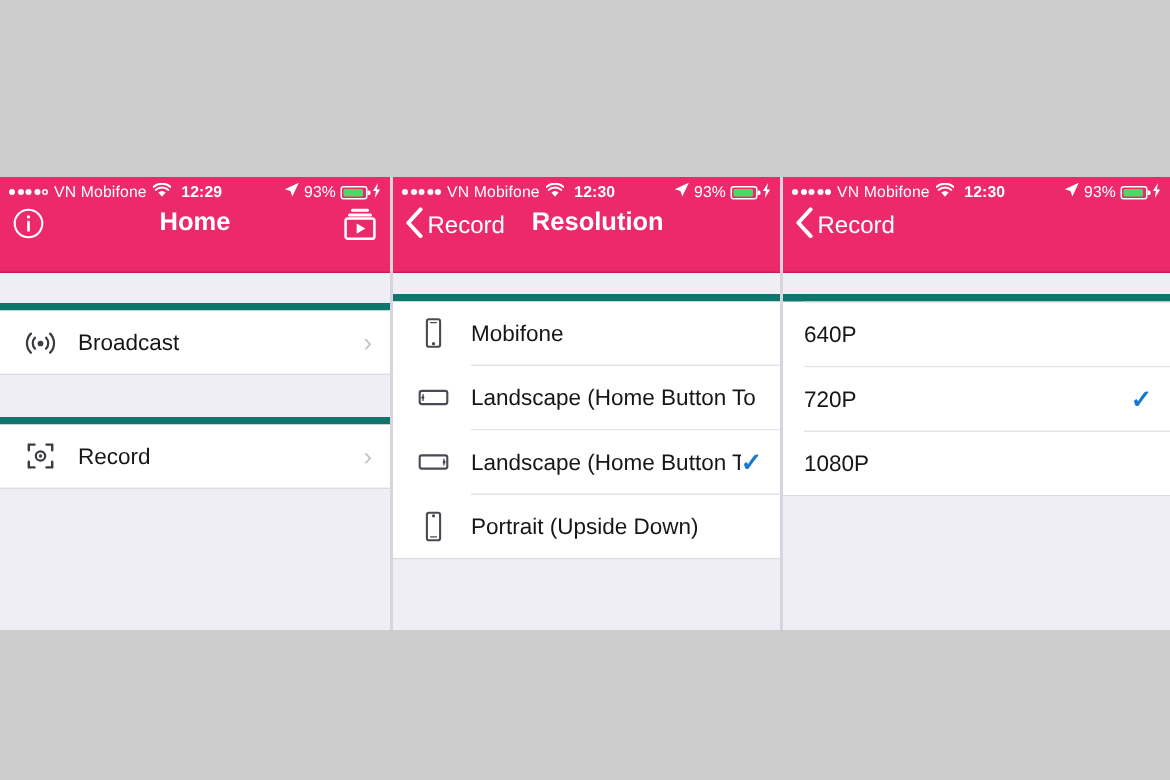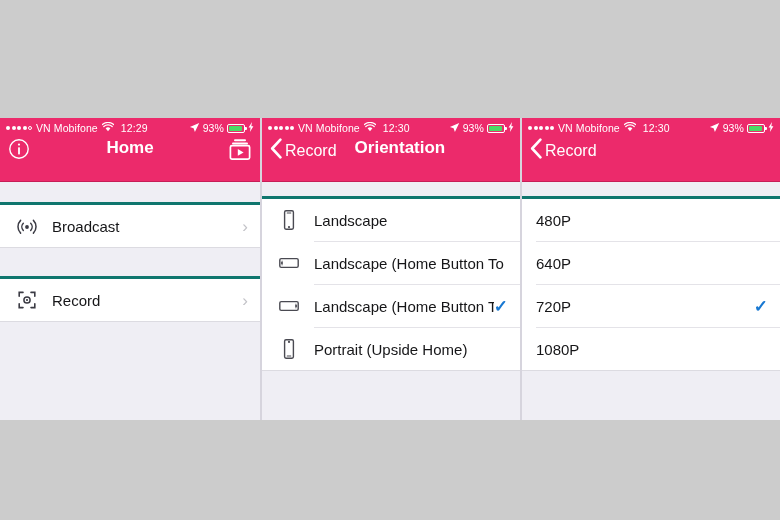--- a/index.html
+++ b/index.html
@@ -68,21 +68,21 @@
     background: #ffffff;
   }
   .dot.hollow {
     background: transparent;
     border: 1px solid #ffffff;
     width: 2px;
     height: 2px;
   }
   .carrier { font-size: 10.5px; }
   .wifi-ic { display: inline-block; }
-  .time { font-weight: normal; font-size: 10.5px; margin-left: 3px; }
+  .time { font-weight: bold; font-size: 10.5px; margin-left: 3px; }
   .sb-right {
     margin-left: auto;
     display: flex;
     align-items: center;
     gap: 3px;
   }
   .battpct { font-size: 10.5px; text-align: right; }
   .batt {
     width: 18px;
     height: 9px;
@@ -157,21 +157,21 @@
     background: #EFEEF4;
     height: 238px;
     position: relative;
     overflow: hidden;
   }
   .gap {
     background: #EFEEF4;
   }
   .group {
     background: #ffffff;
-    border-top: 3px solid #0f766e;
+    border-top: 5px solid #0f766e;
     border-bottom: 1px solid #dcdbe1;
   }
   .row {
     height: 42px;
     display: flex;
     align-items: center;
     padding: 0 12px 0 14px;
     box-sizing: border-box;
     background: #ffffff;
     cursor: pointer;
@@ -352,35 +352,35 @@
 
       <div class="navbar">
         <span class="nav-btn">
           <span>
             <svg width="13" height="21" viewBox="0 0 13 21">
                 <path d="M10.4 1.6 L2.2 10.5 L10.4 19.4" stroke="#fff" stroke-width="2.6" fill="none" stroke-linecap="round" stroke-linejoin="round"></path>
               </svg>
           </span>
           <span class="back-label">Record</span>
         </span>
-        <span class="nav-title offset">Orientation</span>
+        <span class="nav-title offset">Resolution</span>
       </div>
 
       <div class="content">
         <div class="gap" style="height:14px"></div>
         <div class="group">
           <div class="row inset">
             <span class="ic">
               <svg width="20" height="22" viewBox="0 0 20 22">
                 <rect x="5.6" y="1.8" width="8.8" height="18.4" rx="1.4" stroke="#4a4a52" stroke-width="1.4" fill="#fff"></rect>
                 <rect x="7.6" y="3.6" width="4.8" height="0.9" rx="0.45" fill="#4a4a52"></rect>
                 <circle cx="10" cy="18.1" r="1.1" fill="#4a4a52"></circle>
               </svg>
             </span>
-            <span class="lbl">Landscape</span>
+            <span class="lbl">Mobifone</span>
           </div>
           <div class="sep-inner"></div>
           <div class="row inset">
             <span class="ic">
               <svg width="22" height="20" viewBox="0 0 22 20">
                 <rect x="1.8" y="5.6" width="18.4" height="8.8" rx="1.4" stroke="#4a4a52" stroke-width="1.4" fill="#fff"></rect>
                 <rect x="3.6" y="7.6" width="0.9" height="4.8" rx="0.45" fill="#4a4a52"></rect>
                 <circle cx="4.0" cy="10" r="0" fill="#4a4a52"></circle>
                 <circle cx="3.9" cy="10" r="1.0" fill="#4a4a52"></circle>
               </svg>
@@ -401,21 +401,21 @@
           </div>
           <div class="sep-inner"></div>
           <div class="row inset">
             <span class="ic">
               <svg width="20" height="22" viewBox="0 0 20 22">
                 <rect x="5.6" y="1.8" width="8.8" height="18.4" rx="1.4" stroke="#4a4a52" stroke-width="1.4" fill="#fff"></rect>
                 <rect x="7.6" y="17.5" width="4.8" height="0.9" rx="0.45" fill="#4a4a52"></rect>
                 <circle cx="10" cy="3.9" r="1.1" fill="#4a4a52"></circle>
               </svg>
             </span>
-            <span class="lbl">Portrait (Upside Home)</span>
+            <span class="lbl">Portrait (Upside Down)</span>
           </div>
         </div>
         <div class="gap" style="height:60px"></div>
       </div>
     </div>
 
     <div class="phone p3">
       <div class="statusbar">
         <div class="sb-left">
           <span class="dots">
@@ -460,23 +460,20 @@
                 <path d="M10.4 1.6 L2.2 10.5 L10.4 19.4" stroke="#fff" stroke-width="2.6" fill="none" stroke-linecap="round" stroke-linejoin="round"></path>
               </svg>
           </span>
           <span class="back-label">Record</span>
         </span>
       </div>
 
       <div class="content">
         <div class="gap" style="height:14px"></div>
         <div class="group">
-          <div class="row inset noicon">
-            <span class="lbl">480P</span>
-          </div>
           <div class="sep-inner full"></div>
           <div class="row inset noicon">
             <span class="lbl">640P</span>
           </div>
           <div class="sep-inner full"></div>
           <div class="row inset noicon">
             <span class="lbl">720P</span>
             <span class="check">✓</span>
           </div>
           <div class="sep-inner full"></div>

